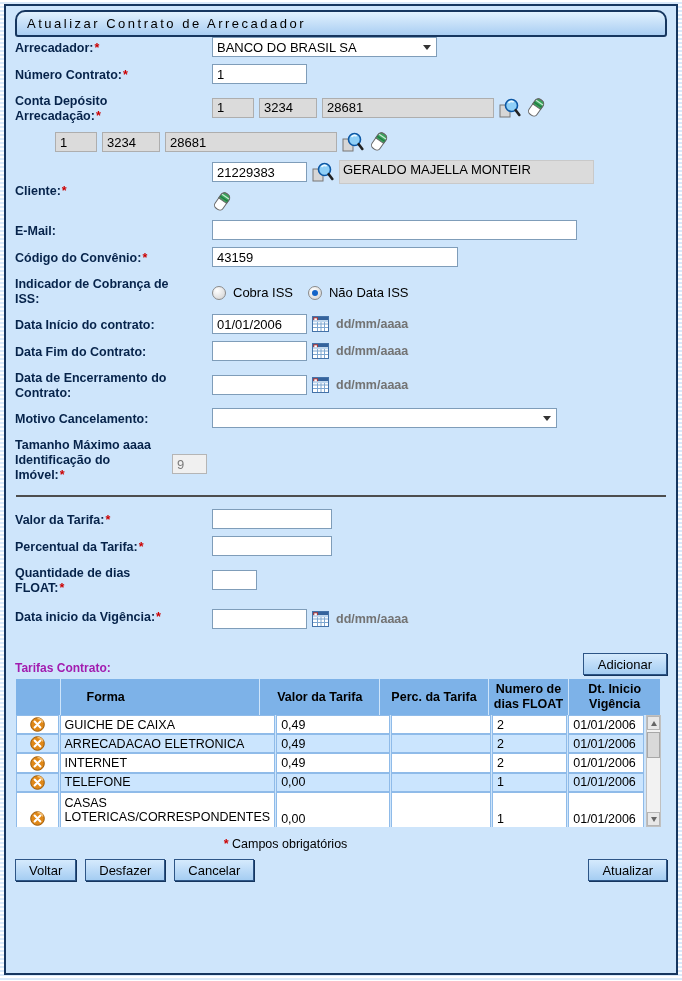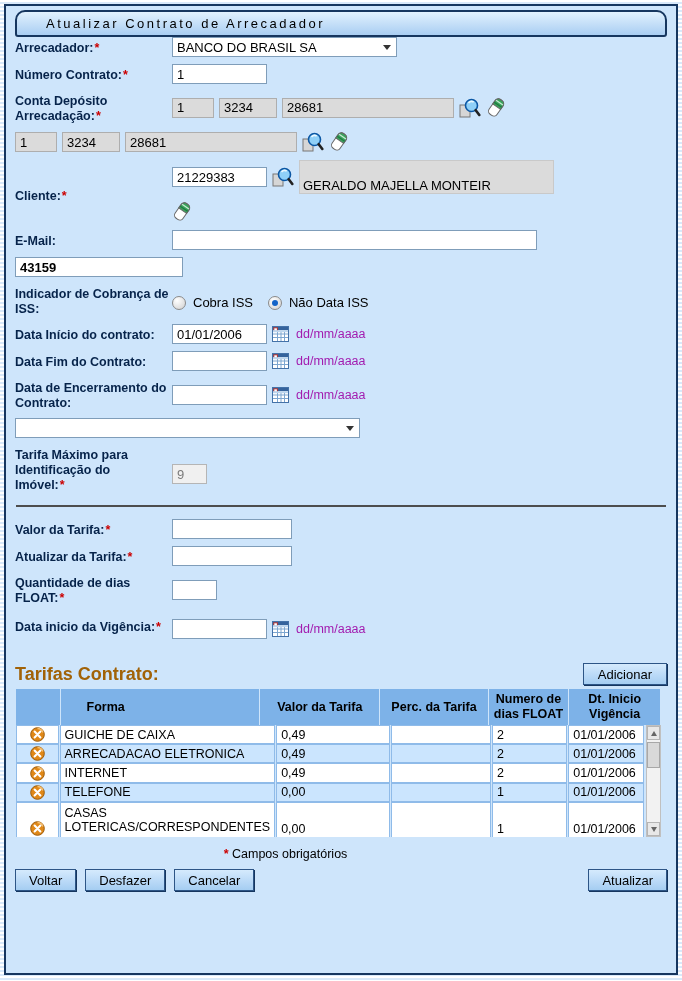--- a/index.html
+++ b/index.html
@@ -10,59 +10,59 @@
   }
   .panel{
     position:absolute;top:4px;left:4px;right:4px;bottom:6px;
     background:#cee5fb;border:2px solid #16365f;
     padding:0 9px;box-sizing:border-box;overflow:hidden;
   }
   .titlebar{
     margin-top:4px;height:23px;line-height:23px;
     background:linear-gradient(#e2f1fe,#a9cef2);
     border:2px solid #16365f;border-radius:10px 10px 3px 3px;
-    padding-left:29px;font-size:13px;letter-spacing:2.5px;color:#000;
+    padding-left:10px;font-size:13px;letter-spacing:2.5px;color:#000;
   }
   .intro{margin:26px 0 12px 1px;font-size:12.5px;color:#06234a;}
   .row{display:flex;margin-bottom:7px;align-items:center;}
   .lbl{width:157px;flex:none;font-size:12.5px;font-weight:bold;color:#06234a;padding-top:3px;line-height:15px;}
   .req{color:#cc0000;font-weight:bold;margin-left:1px;}
-  .ctl{display:flex;align-items:center;gap:5px;flex-wrap:wrap;}
+  .ctl{display:flex;align-items:center;gap:5px;flex-wrap:wrap;margin-left:40px;}
   input.txt{
     height:20px;box-sizing:border-box;border:1px solid #7f9db9;background:#fff;
     font-family:"Liberation Sans",sans-serif;font-size:13px;padding:1px 4px;color:#000;
   }
   input.ro{background:#dbdbdb;border:1px solid #aeaeae;color:#000;}
   input.dis{background:#f0f0f0;border:1px solid #b5b5b5;color:#7a7a7a;}
   .rofield{
     height:24px;box-sizing:border-box;background:#dbdbdb;border:1px solid #c9c9c9;
-    font-size:13px;line-height:18px;padding:16px 3px;color:#000;
+    font-size:13px;line-height:18px;padding:0 3px;color:#000;
     white-space:nowrap;overflow:hidden;
   }
   .select{
     height:20px;box-sizing:border-box;border:1px solid #7f9db9;background:#fff;
     display:flex;align-items:center;font-size:13px;padding-left:4px;position:relative;color:#000;
   }
   .selarrow{
     position:absolute;right:5px;top:7px;width:0;height:0;
     border-left:4px solid transparent;border-right:4px solid transparent;border-top:5px solid #333;
   }
   .icon{display:inline-block;vertical-align:middle;cursor:pointer;line-height:0;}
-  .hint{font-size:12.5px;color:#a21caf;margin-left:2px;}
+  .hint{font-size:12.5px;color:#737373;margin-left:2px;font-weight:bold;}
   .radio{
     width:12px;height:12px;border-radius:50%;border:1px solid #8a8a8a;
     background:radial-gradient(circle at 35% 30%,#ffffff,#cfcfcf);flex:none;position:relative;
   }
   .radio.checked::after{
     content:"";position:absolute;left:3px;top:3px;width:6px;height:6px;border-radius:50%;background:#1464c8;
   }
   .radiolabel{font-size:13px;font-weight:normal;color:#000;margin:0 10px 0 2px;}
   hr.divider{border:none;border-top:2px solid #4d4d4d;margin:12px 1px 12px 1px;}
   .tarifas-bar{display:flex;align-items:flex-end;justify-content:space-between;margin:24px 0 4px 0;}
-  .lbl-bold{font-size:18px;font-weight:bold;color:#a16207;}
+  .lbl-bold{font-size:12px;font-weight:bold;color:#a21caf;}
   .btn{
     background:linear-gradient(#d5eafd,#a5cdf2);
     border:1px solid #2d5586;box-shadow:1px 1px 0 0 #16365f;
     font-family:"Liberation Sans",sans-serif;font-size:13px;color:#000;
     padding:2px 13px;height:22px;box-sizing:border-box;cursor:pointer;
   }
   .btn.add{padding:2px 14px;}
   
   .tablewrap{width:646px;}
   table.grid{border-collapse:separate;border-spacing:1px 0;table-layout:fixed;}
@@ -84,21 +84,21 @@
   .sbtn{height:14px;background:#e8e8e8;border:1px solid #b5b5b5;box-sizing:border-box;
     display:flex;align-items:center;justify-content:center;cursor:pointer;flex:none;}
   .tri-up{width:0;height:0;border-left:3.5px solid transparent;border-right:3.5px solid transparent;border-bottom:5px solid #666;}
   .tri-down{width:0;height:0;border-left:3.5px solid transparent;border-right:3.5px solid transparent;border-top:5px solid #666;}
   .strack{flex:1;position:relative;}
   .sthumb{position:absolute;top:2px;left:0;width:13px;height:26px;background:#d9d9d9;border:1px solid #a8a8a8;box-sizing:border-box;cursor:grab;}
   .reqnote{font-size:12.5px;color:#000;width:540px;text-align:center;margin-top:10px;}
   .btnrow{display:flex;gap:9px;margin-top:8px;}
   .spacer{flex:1;}
   .w42{width:42px;} .w58{width:58px;} .w95{width:95px;} .w120{width:120px;}
-  .w172{width:172px;} .w210{width:168px;font-weight:bold;} .w225{width:225px;} .w255{width:255px;}
+  .w172{width:172px;} .w210{width:246px;} .w225{width:225px;} .w255{width:255px;}
   .w345{width:345px;} .w365{width:365px;} .w432{width:432px;} .w45{width:45px;} .w35{width:35px;}
   .cliente-line2{width:100%;margin-top:2px;}
 </style>
 </head>
 <body>
 
 <svg width="0" height="0" style="position:absolute">
   <defs>
     <g id="ic-search">
       <rect x="1" y="7" width="10" height="12" fill="#d6d6d6" stroke="#777" stroke-width="1"></rect>
@@ -197,20 +197,21 @@
   </div>
 
   <div class="row">
     <div class="lbl"><span>E-Mail:</span></div>
     <div class="ctl">
       <input class="txt w365" style="">
     </div>
   </div>
 
   <div class="row">
+    <div class="lbl"><span>Código do Convênio:</span><span class="req">*</span></div>
     <div class="ctl">
       <input class="txt w210" value="43159" style="">
     </div>
   </div>
 
   <div class="row">
     <div class="lbl"><span>Indicador de Cobrança de ISS:</span></div>
     <div class="ctl" style="padding-top:4px;">
       <span class="radio"></span>
       <span class="radiolabel">Cobra ISS</span>
@@ -246,47 +247,48 @@
     <div class="ctl">
       <input class="txt w95" style="">
       <span class="icon"><svg width="17" height="16" viewBox="0 0 17 16">
             <use href="#ic-cal"></use>
           </svg></span>
       <span class="hint">dd/mm/aaaa</span>
     </div>
   </div>
 
   <div class="row">
+    <div class="lbl"><span>Motivo Cancelamento:</span></div>
     <div class="ctl">
       <div class="select w345">
         <span></span>
         <span class="selarrow"></span>
       </div>
     </div>
   </div>
 
   <div class="row">
-    <div class="lbl" style="width:148px;"><span>Tarifa Máximo para Identificação do Imóvel:</span><span class="req">*</span></div>
+    <div class="lbl" style="width:148px;"><span>Tamanho Máximo aaaa Identificação do Imóvel:</span><span class="req">*</span></div>
     <div class="ctl" style="padding-top:10px;margin-left:9px;">
       <input class="txt dis w35" value="9" style="">
     </div>
   </div>
 
   <hr class="divider">
 
 
   <div class="row">
     <div class="lbl"><span>Valor da Tarifa:</span><span class="req">*</span></div>
     <div class="ctl">
       <input class="txt w120" style="">
     </div>
   </div>
 
   <div class="row">
-    <div class="lbl"><span>Atualizar da Tarifa:</span><span class="req">*</span></div>
+    <div class="lbl"><span>Percentual da Tarifa:</span><span class="req">*</span></div>
     <div class="ctl">
       <input class="txt w120" style="">
     </div>
   </div>
 
   <div class="row">
     <div class="lbl"><span>Quantidade de dias FLOAT:</span><span class="req">*</span></div>
     <div class="ctl">
       <input class="txt w45" style="">
     </div>

